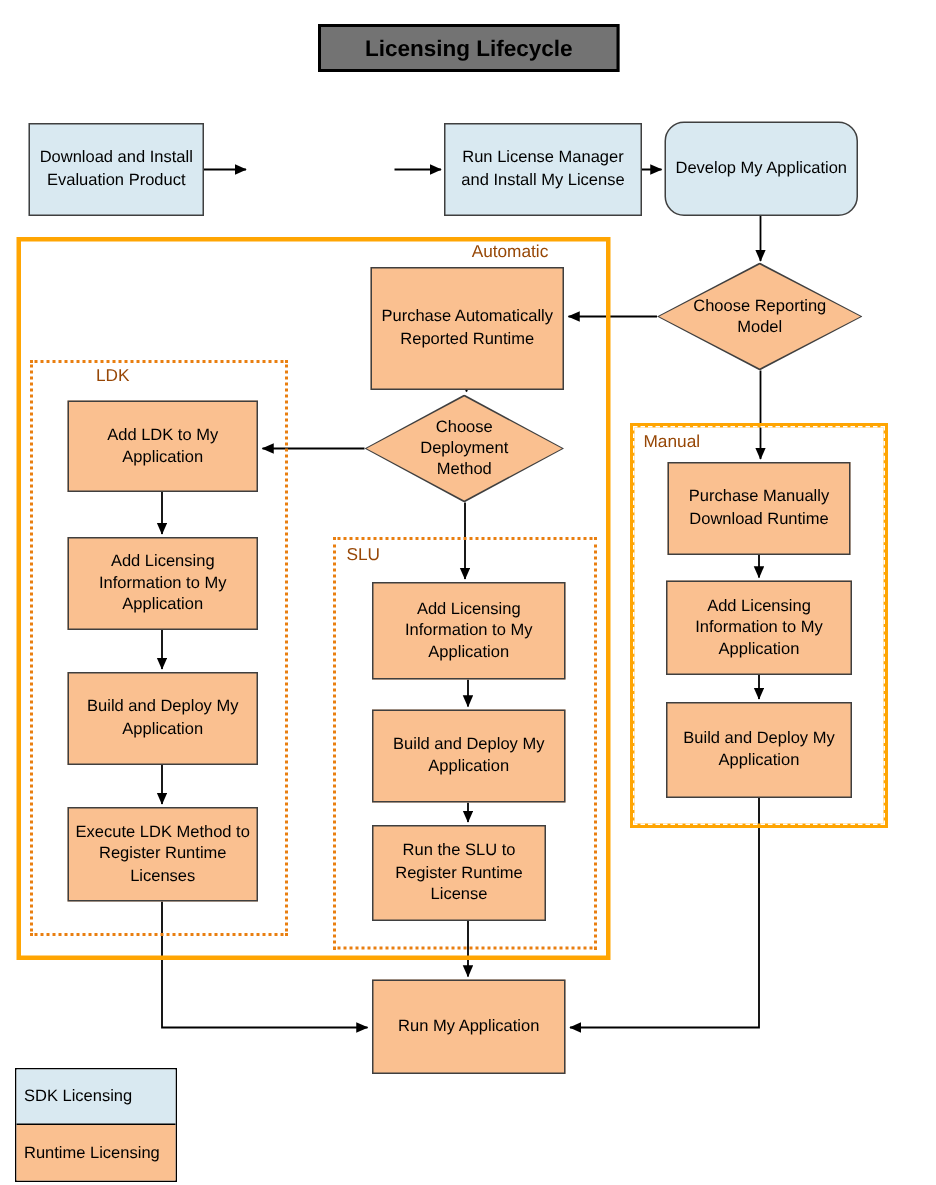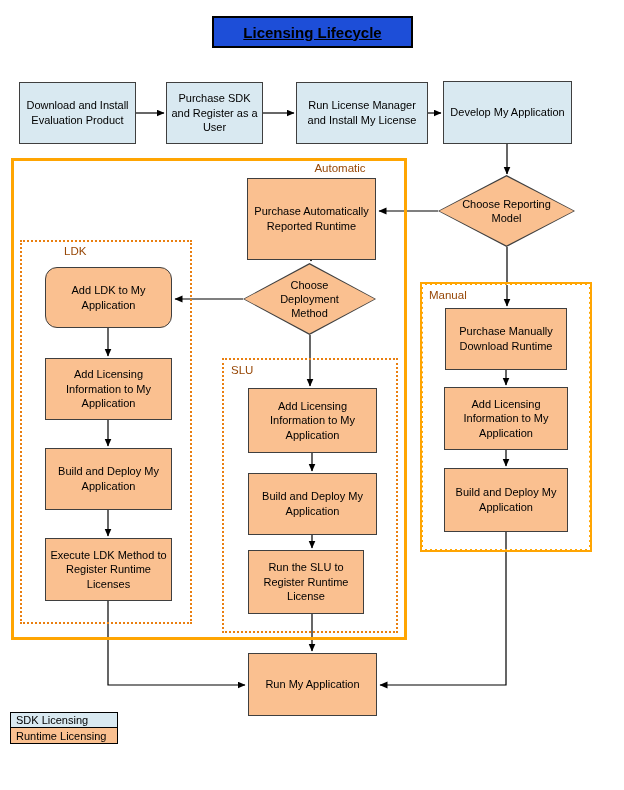--- a/index.html
+++ b/index.html
@@ -11,38 +11,38 @@
     --box-border:#3F3F3F;
   }
   html,body{margin:0;padding:0;background:#fff;}
   body{font-family:"Liberation Sans",sans-serif;color:#000;}
   .canvas{position:relative;width:624px;height:790px;background:#fff;overflow:hidden;}
   .box{position:absolute;box-sizing:border-box;border:1px solid var(--box-border);
        display:flex;align-items:center;justify-content:center;text-align:center;
        font-size:11px;line-height:1.32;padding:2px 3px;}
   .blue{background:var(--sdk-fill);}
   .orange{background:var(--runtime-fill);}
-  .title-box{position:absolute;box-sizing:border-box;border:2px solid #000;background:#1d4ed8;
+  .title-box{position:absolute;box-sizing:border-box;border:2px solid #000;background:#737373;
        display:flex;align-items:center;justify-content:center;
-       font-size:15px;font-weight:bold;text-decoration:underline;}
+       font-size:15px;font-weight:bold;}
   .container{position:absolute;box-sizing:border-box;background:transparent;}
   .solid-c{border:3px solid var(--container-border);}
   .dotted-c{border:2px dotted var(--dotted-border);}
   .dashwhite{outline:1px dashed #fff;outline-offset:-3px;}
   .c-label{position:absolute;font-size:11.5px;color:var(--label-text);}
   .diamond{position:absolute;}
   .diamond .d-outer{position:absolute;inset:0;background:var(--box-border);
        clip-path:polygon(50% 0,100% 50%,50% 100%,0 50%);}
   .diamond .d-inner{position:absolute;inset:1.4px;background:var(--runtime-fill);
        clip-path:polygon(50% 0,100% 50%,50% 100%,0 50%);}
   .diamond .d-text{position:absolute;inset:0;display:flex;align-items:center;justify-content:center;
        text-align:center;font-size:11px;line-height:1.3;}
   .connectors{position:absolute;left:0;top:0;pointer-events:none;}
   .legend{position:absolute;box-sizing:border-box;border:1px solid #000;}
-  .legend-cell{box-sizing:border-box;height:15px;display:flex;align-items:center;
+  .legend-cell{box-sizing:border-box;height:37px;display:flex;align-items:center;
        padding-left:5px;font-size:11px;}
   .legend-cell.first{border-bottom:1px solid #000;}
 </style>
 </head>
 <body>
 
 <div class="canvas">
 
   <svg class="connectors" width="624" height="790" viewBox="0 0 624 790">
     <defs>
@@ -81,39 +81,38 @@
 
   <div class="container dotted-c" style="left:222px;top:358px;width:176px;height:275px;"></div>
   <div class="c-label" style="left:231px;top:364px;">SLU</div>
 
   <div class="container solid-c dashwhite" style="left:420px;top:282px;width:172px;height:270px;"></div>
   <div class="c-label" style="left:429px;top:289px;">Manual</div>
 
   <div class="title-box" style="left:212px;top:16px;width:201px;height:32px;">Licensing Lifecycle</div>
 
   <div class="box blue" style="left:19px;top:82px;width:117px;height:62px;">Download and Install Evaluation Product</div>
-  <div class="box blue" style="left:166px;top:82px;width:97px;height:62px;">Purchase SDK and Register as a User</div>
   <div class="box blue" style="left:296px;top:82px;width:132px;height:62px;">Run License Manager and Install My License</div>
-  <div class="box blue" style="left:443px;top:81px;width:129px;height:63px;">Develop My Application</div>
+  <div class="box blue" style="left:443px;top:81px;width:129px;height:63px;border-radius:13px;">Develop My Application</div>
 
   <div class="diamond" style="left:438px;top:175px;width:137px;height:72px;">
     <div class="d-outer"></div>
     <div class="d-inner"></div>
     <div class="d-text" style="padding:0 22px;">Choose Reporting Model</div>
   </div>
 
   <div class="box orange" style="left:247px;top:178px;width:129px;height:82px;">Purchase Automatically Reported Runtime</div>
 
   <div class="diamond" style="left:243px;top:263px;width:133px;height:72px;">
     <div class="d-outer"></div>
     <div class="d-inner"></div>
     <div class="d-text" style="padding:0 18px;">Choose Deployment Method</div>
   </div>
 
-  <div class="box orange" style="left:45px;top:267px;width:127px;height:61px;border-radius:12px;">Add LDK to My Application</div>
+  <div class="box orange" style="left:45px;top:267px;width:127px;height:61px;">Add LDK to My Application</div>
   <div class="box orange" style="left:45px;top:358px;width:127px;height:62px;">Add Licensing Information to My Application</div>
   <div class="box orange" style="left:45px;top:448px;width:127px;height:62px;">Build and Deploy My Application</div>
   <div class="box orange" style="left:45px;top:538px;width:127px;height:63px;">Execute LDK Method to Register Runtime Licenses</div>
 
   <div class="box orange" style="left:248px;top:388px;width:129px;height:65px;">Add Licensing Information to My Application</div>
   <div class="box orange" style="left:248px;top:473px;width:129px;height:62px;">Build and Deploy My Application</div>
   <div class="box orange" style="left:248px;top:550px;width:116px;height:64px;">Run the SLU to Register Runtime License</div>
 
   <div class="box orange" style="left:445px;top:308px;width:122px;height:62px;">Purchase Manually Download Runtime</div>
   <div class="box orange" style="left:444px;top:387px;width:124px;height:63px;">Add Licensing Information to My Application</div>

